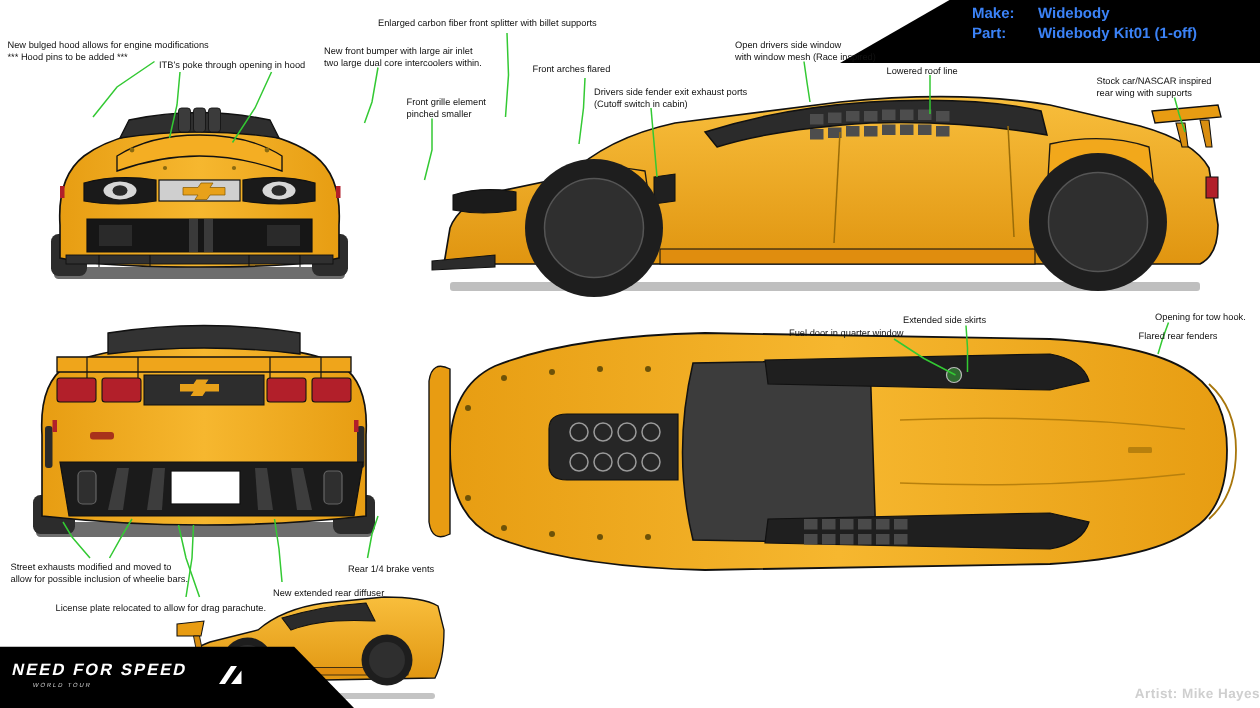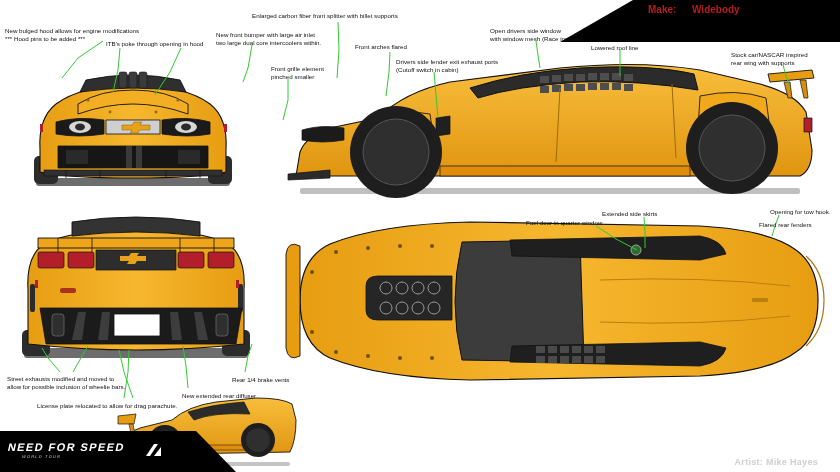--- a/index.html
+++ b/index.html
@@ -6,21 +6,21 @@
   #stage{
     position:relative;width:840px;height:472px;overflow:hidden;
     background:#ffffff;font-family:"Liberation Sans",sans-serif;
   }
   
   .hdr{
     position:absolute;top:0;left:0;width:840px;height:42px;
     background:#000;
     clip-path:polygon(633px 0, 840px 0, 840px 42px, 560px 42px);
   }
-  .hdr-rows{position:absolute;top:4px;left:648px;color:#b91c1c;}
+  .hdr-rows{position:absolute;top:4px;left:648px;color:#3b82f6;}
   .hdr-row{display:flex;line-height:12px;height:12px;margin-bottom:1px;font-size:10px;font-weight:bold;}
   .hdr-key{width:44px;}
   .hdr-val{}
   
   .btm{
     position:absolute;left:0;bottom:0;width:236px;height:47px;background:#000;
     clip-path:polygon(0 6px, 196px 6px, 236px 47px, 0 47px);
   }
   .nfs{
     position:absolute;left:8px;bottom:8px;width:150px;height:22px;color:#fff;
@@ -31,21 +31,21 @@
     color:#fff;line-height:11px;
   }
   .nfs-sub{
     font-size:4px;letter-spacing:1.2px;color:#cfcfcf;transform:skewX(-12deg);
     margin-top:1px;margin-left:14px;
   }
   .nfs-mark{
     position:absolute;right:-4px;top:0px;width:20px;height:16px;
   }
   .artist{
-    position:absolute;right:22px;bottom:5px;font-size:9px;font-weight:bold;
+    position:absolute;right:0;bottom:5px;font-size:9px;font-weight:bold;
     color:#cfcfcf;letter-spacing:.3px;
   }
   
   .note{
     position:absolute;font-size:6.2px;line-height:7.6px;color:#111;
     white-space:pre;letter-spacing:0;
   }
   
   .lead{position:absolute;left:0;top:0;width:840px;height:472px;pointer-events:none;}
 </style>
@@ -316,20 +316,24 @@
         <polyline points="188,388 186,366 183,346"></polyline>
         <polyline points="245,372 248,356 252,344"></polyline>
       </g>
   </svg>
 
   <div class="hdr"></div>
   <div class="hdr-rows" id="hdr-rows">
       <div class="hdr-row">
         <span class="hdr-key">Make:</span>
         <span class="hdr-val">Widebody</span>
+      </div>
+      <div class="hdr-row">
+        <span class="hdr-key">Part:</span>
+        <span class="hdr-val">Widebody Kit01 (1-off)</span>
       </div>
     </div>
 
   <div id="annotation-layer">
       <div class="note" style="left: 5px; top: 27px;">New bulged hood allows for engine modifications
 *** Hood pins to be added ***</div>
       <div class="note" style="left: 106px; top: 40px;">ITB's poke through opening in hood</div>
       <div class="note" style="left: 252px; top: 12px;">Enlarged carbon fiber front splitter with billet supports</div>
       <div class="note" style="left: 216px; top: 31px;">New front bumper with large air inlet
 two large dual core intercoolers within.</div>

